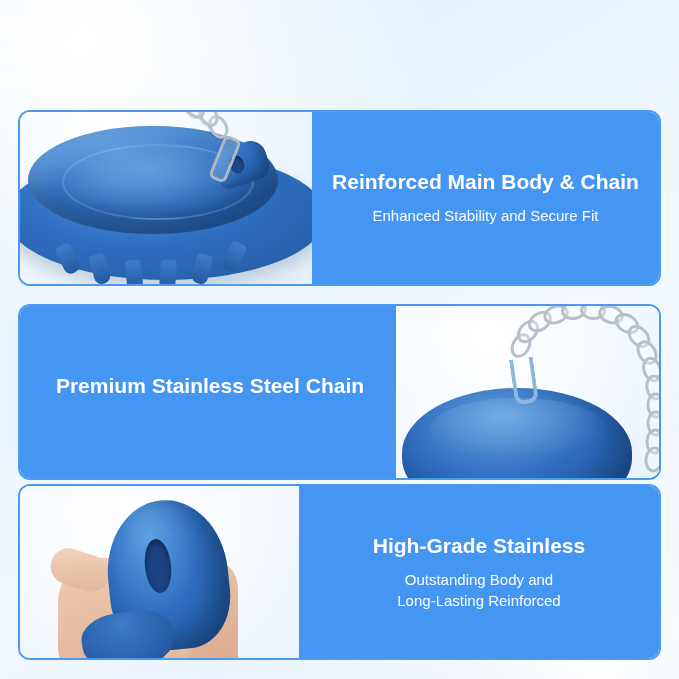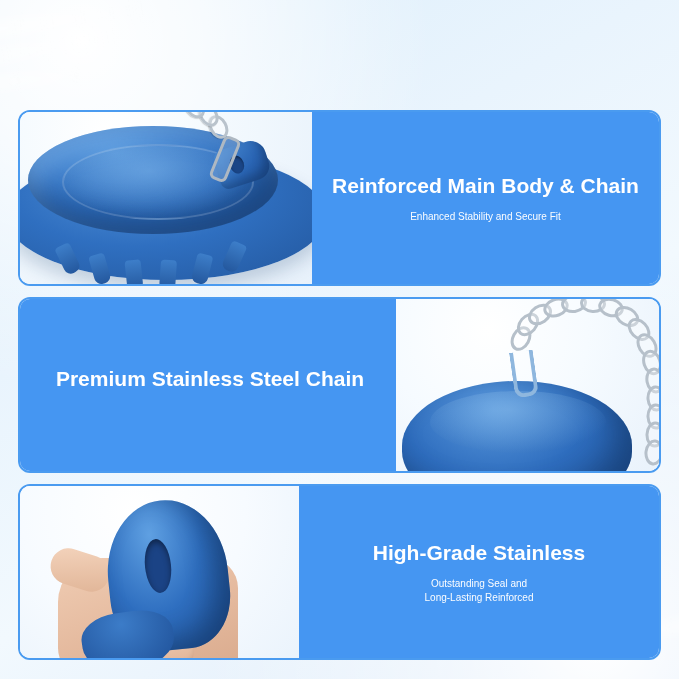--- a/index.html
+++ b/index.html
@@ -57,21 +57,21 @@
     left: 18px;
     width: 643px;
     height: 176px;
     border: 2px solid #4a9bf0;
     border-radius: 12px;
     overflow: hidden;
     box-sizing: border-box;
     background: #ffffff;
   }
   .card.row1 { top: 110px; }
-  .card.row2 { top: 297px; }
+  .card.row2 { top: 304px; }
   .card.row3 { top: 484px; }
 
   .half {
     position: absolute;
     top: 0;
     height: 100%;
     box-sizing: border-box;
   }
   .half.left  { left: 0; }
   .half.right { right: 0; }
@@ -97,21 +97,21 @@
   .card.row3 .text { width: 360px; }
   .card.row3 .photo { width: 283px; }
 
   .title {
     font-size: 21px;
     font-weight: bold;
     line-height: 1.2;
     margin-bottom: 12px;
   }
   .sub {
-    font-size: 10px;
+    font-size: 15px;
     font-weight: normal;
     line-height: 1.35;
     opacity: 0.98;
   }
 
   
   .ph1 {
     position: relative;
     width: 100%;
     height: 100%;
@@ -389,19 +389,19 @@
         <div class="thumb"></div>
         <div class="stopper">
           <div class="stopper-hole"></div>
         </div>
         <div class="skirt"></div>
       </div>
     </div>
     <div class="half right text">
       <div class="title">High-Grade Stainless</div>
       <div class="sub">
-        <span>Outstanding Seal and</span><br>
+        <span>Outstanding Body and</span><br>
         <span>Long-Lasting Reinforced</span>
       </div>
     </div>
   </div>
 
 </div>
 
 </body></html>

